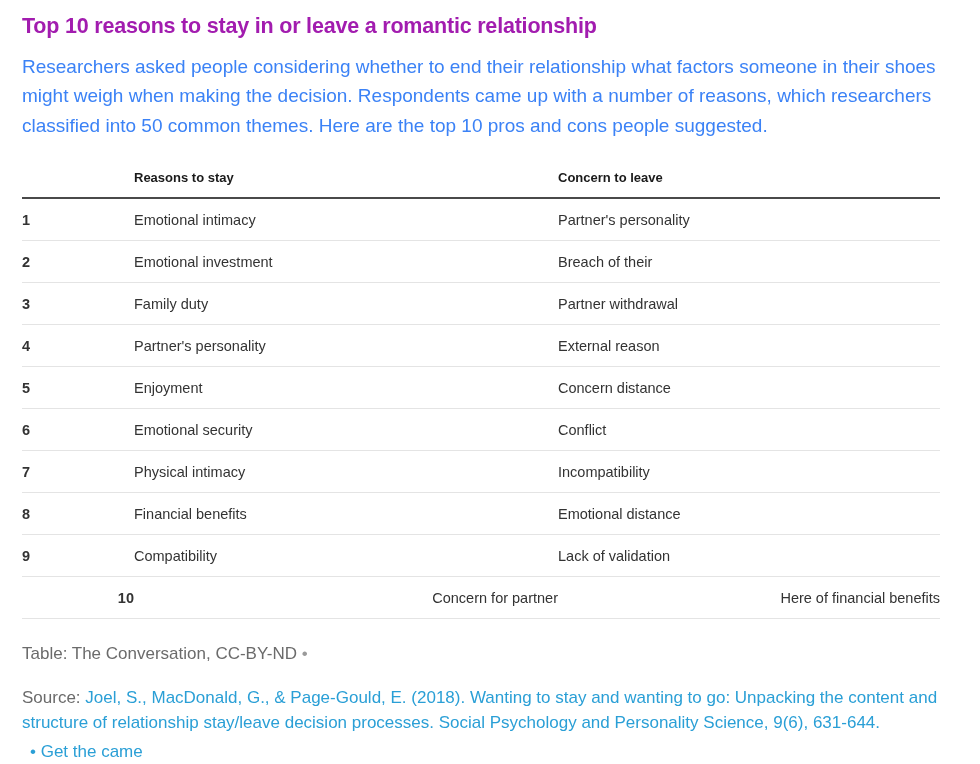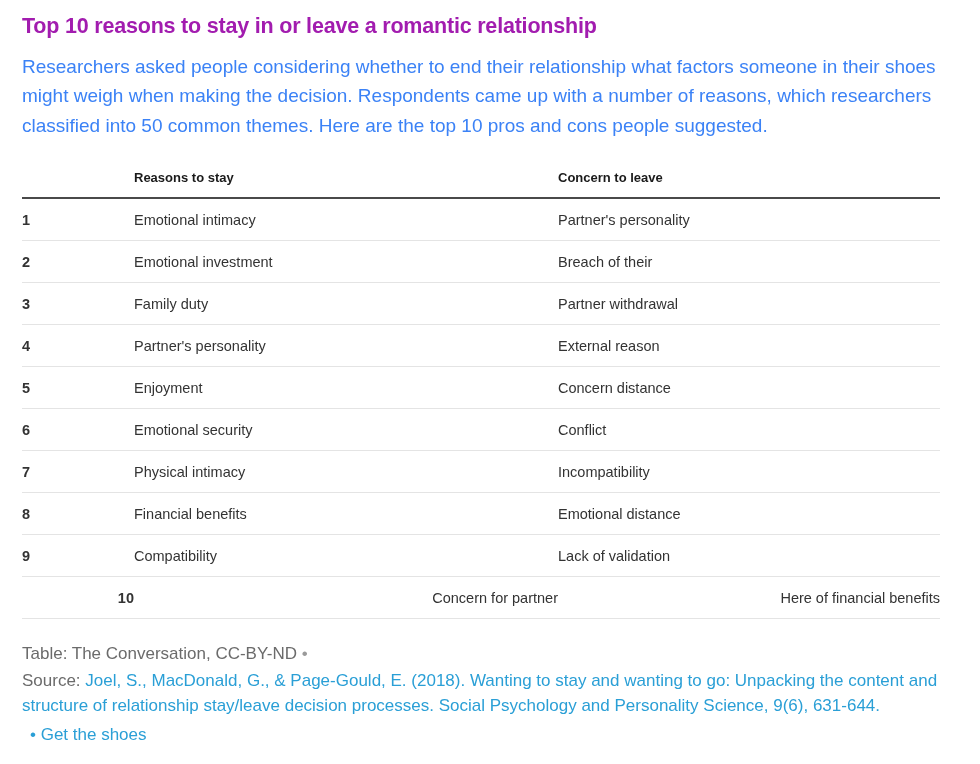--- a/index.html
+++ b/index.html
@@ -82,21 +82,21 @@
     font-size: 17px;
     line-height: 1.5;
     color: #6b6b6b;
     max-width: 920px;
   }
   .footer .credit {
     color: #6b6b6b;
   }
   .footer .source-line {
     color: #2a9fd6;
-    margin-top: 1px;
+    margin-top: 18px;
   }
   .footer .source-label {
     color: #6b6b6b;
   }
   .footer a,
   .footer .link {
     color: #2a9fd6;
     text-decoration: none;
   }
   .footer .getdata {
@@ -190,17 +190,17 @@
     <div class="credit">
       <span>Table: The Conversation, CC-BY-ND</span>
       <span class="dotsep">•</span>
     </div>
     <div class="source-line">
       <span class="source-label">Source:</span>
       <span class="link">Joel, S., MacDonald, G., &amp; Page-Gould, E. (2018). Wanting to stay and wanting to go: Unpacking the content and structure of relationship stay/leave decision processes. Social Psychology and Personality Science, 9(6), 631-644.</span>
     </div>
     <div class="getdata">
       <span>•</span>
-      <span class="link">Get the shoes</span>
+      <span class="link">Get the came</span>
     </div>
   </div>
 
 </div>
 
 </body></html>

